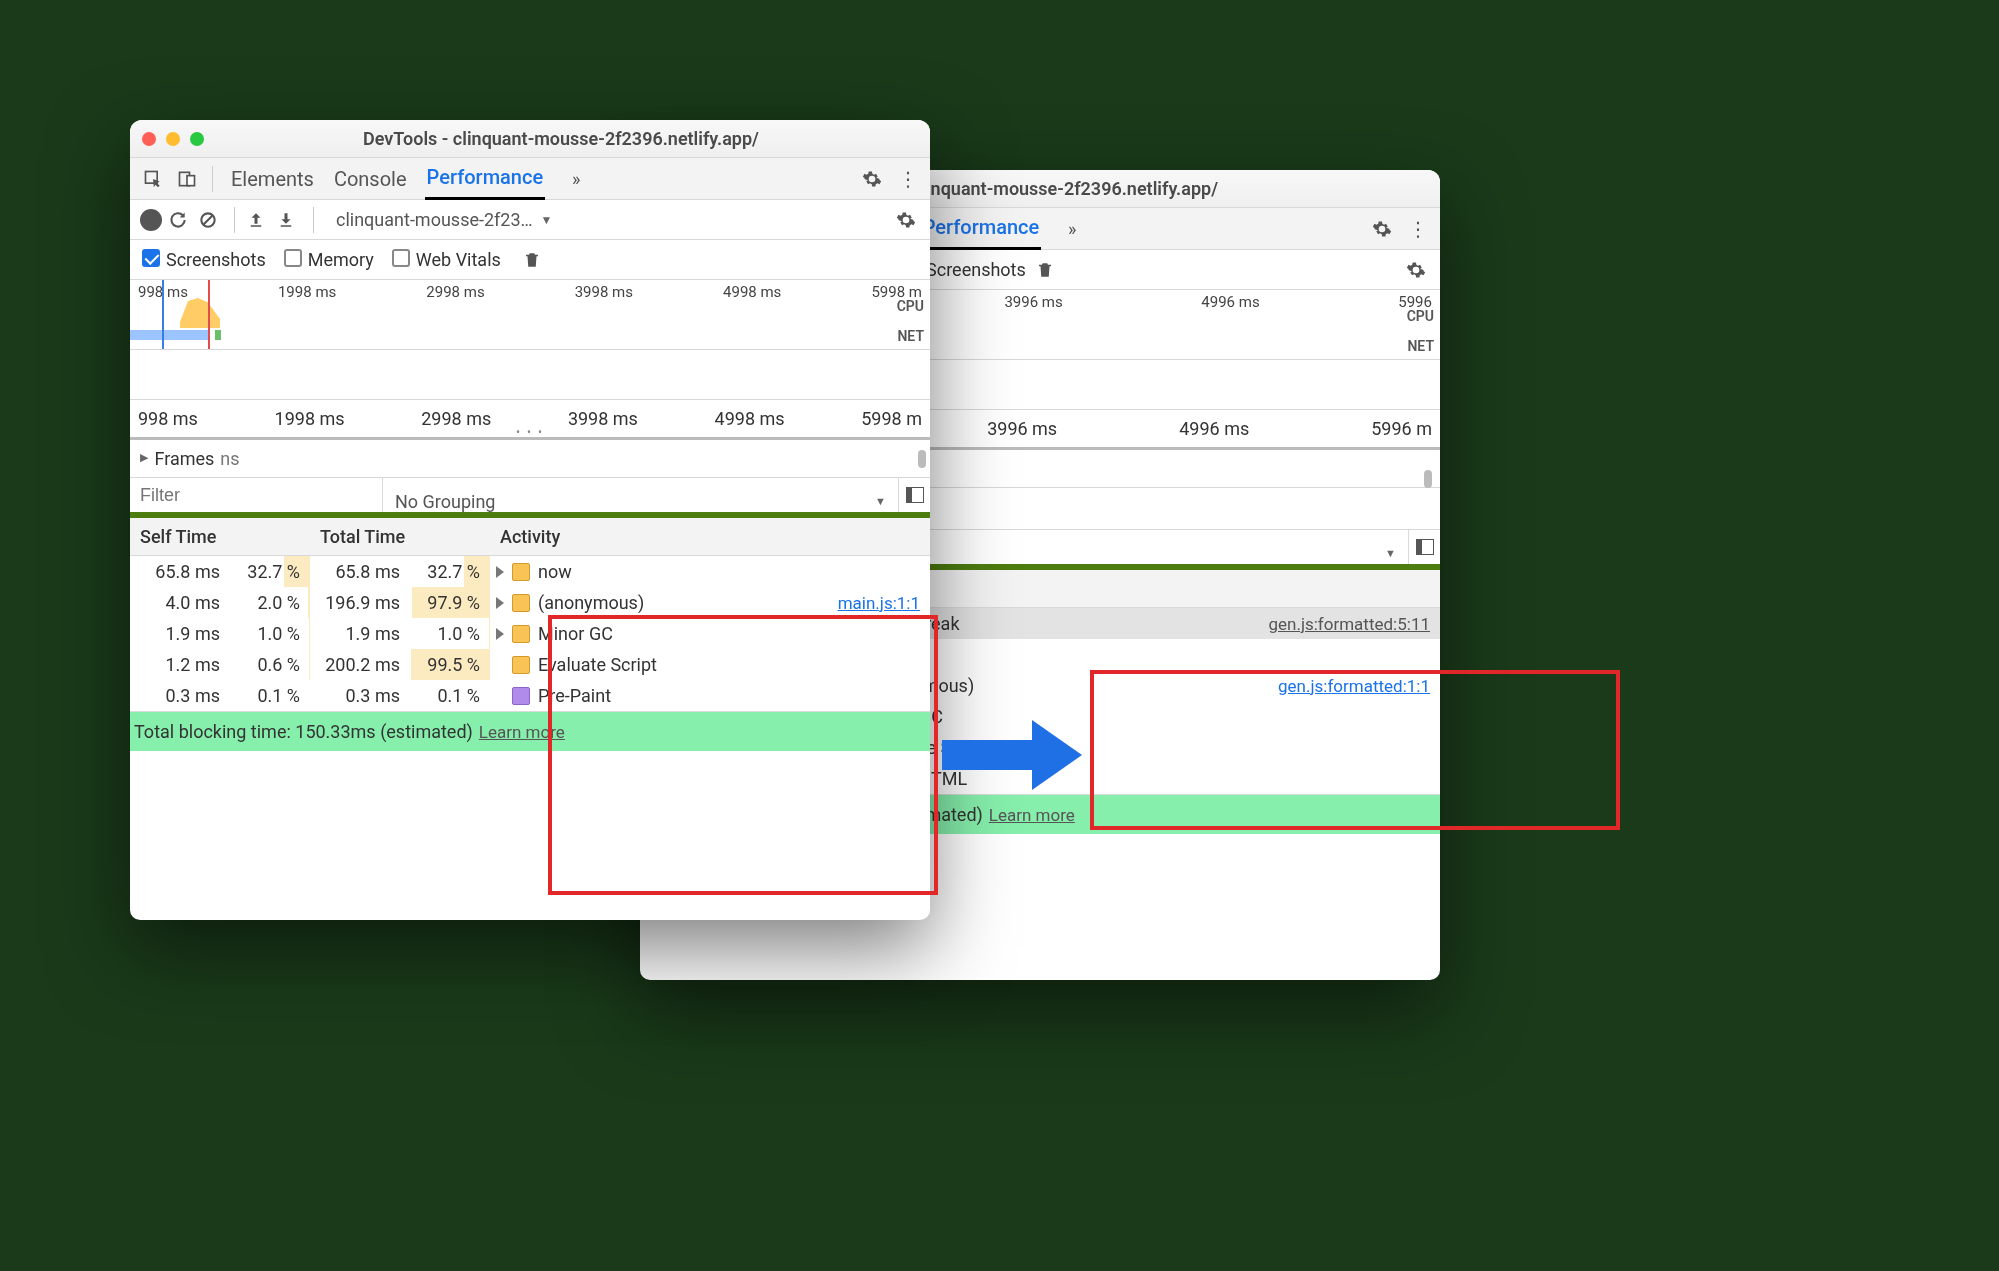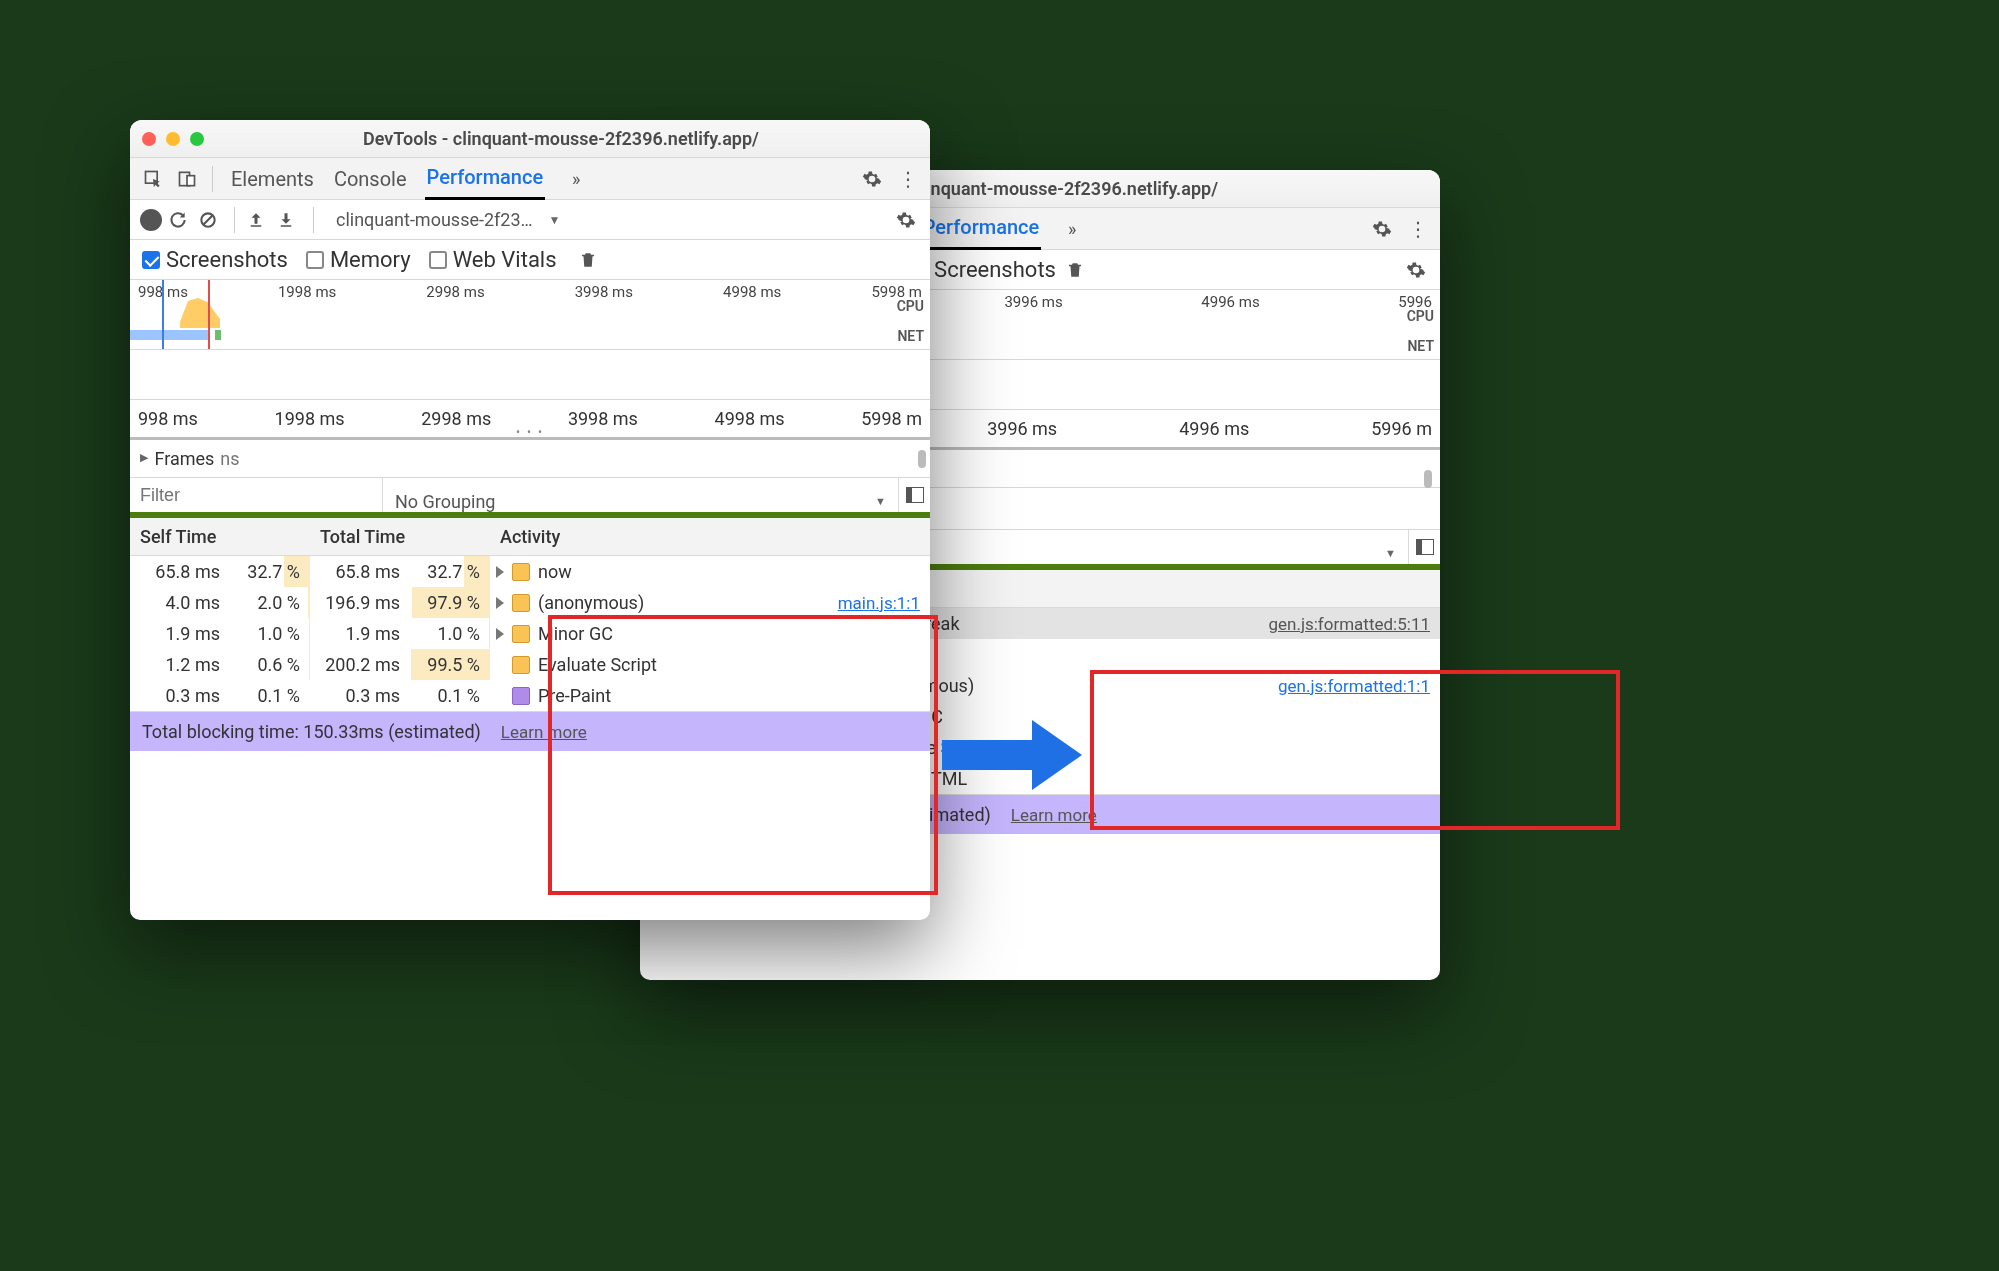--- a/index.html
+++ b/index.html
@@ -56,27 +56,27 @@
   .tab { color:#555; font-size:20px; padding:8px 2px; cursor:pointer; }
   .tab.active { color:#1a73e8; border-bottom: 3px solid #000000; font-weight:500; }
   .tb-right { margin-left:auto; display:flex; gap:8px; align-items:center; }
   .gear, .kebab { width:28px; height:28px; display:flex; align-items:center; justify-content:center; color:#555; }
 
   .perf-toolbar {
     height: 40px; border-bottom:1px solid #d8d8d8; display:flex; align-items:center; gap:6px; padding:0 10px; background:#fff;
   }
   .record { width:22px; height:22px; background:#555; border-radius:50%; }
   .icon-sm { width:24px; text-align:center; color:#555; }
-  .site-pill { padding:3px 10px; color:#555; font-size:18px; display:flex; align-items:center; gap:16px; }
+  .site-pill { padding:3px 10px; color:#555; font-size:18px; display:flex; align-items:center; gap:8px; }
   .site-pill .tri { font-size:12px; }
 
   .checks-row {
     height: 40px; display:flex; align-items:center; gap:18px; padding:0 12px; border-bottom:1px solid #d8d8d8; background:#fff;
   }
-  .check { display:flex; align-items:center; gap:6px; font-size:22px; color:#333;}
+  .check { display:flex; align-items:flex-start; gap:6px; font-size:18px; color:#333;}
   .cbox { width:18px; height:18px; border:2px solid #888; border-radius:3px; position:relative; background:#fff;}
   .cbox.checked { background:#1a73e8; border-color:#1a73e8;}
   .cbox.checked::after{ content:""; position:absolute; left:4px; top:0px; width:6px; height:11px; border:solid #fff; border-width:0 2.5px 2.5px 0; transform:rotate(45deg);}
   .trash { margin-left:4px; color:#555; }
 
   .timeline-top {
     height: 70px; border-bottom:1px solid #d8d8d8; position:relative; background:#fff; overflow:hidden;
   }
   .tick-labels { display:flex; font-size:15px; color:#444; padding:3px 8px 0 8px; justify-content:space-between;}
   .timeline-top .side-label { position:absolute; right:6px; font-size:14px; font-weight:600; color:#555;}
@@ -138,21 +138,21 @@
   .activity-cell { display:flex; align-items:center; gap:8px; }
   .tri-right { width:0; height:0; border-top:6px solid transparent; border-bottom:6px solid transparent; border-left:8px solid #777; }
   .sq { width:18px; height:18px; border-radius:2px; background:#fac356; border:1px solid #d29a2a; flex-shrink:0;}
   .sq.purple { background:#b18be8; border-color:#8d63c8;}
   .sq.blue   { background:#8fb9ff; border-color:#5a8edc;}
   .link { color:#1a73e8; text-decoration:underline; margin-left:auto; font-size:17px; cursor:pointer;}
   .link.muted { color:#555; text-decoration:underline;}
   tr.selected td { background:#e3e3e3;}
 
   .footer {
-    height:40px; border-top:1px solid #dadada; display:flex; align-items:center; padding:0 12px; gap:14px; font-size:18px; color:#333; background:#c4b5fd;
+    height:40px; border-top:1px solid #dadada; display:flex; align-items:center; padding:0 4px; gap:0; font-size:18px; color:#333; background:#86efac;
   }
 
   
   .red-frame {
     position:absolute; border:4px solid #e12727; z-index:10; pointer-events:none;
   }
   .rf1 { left:548px; top:615px; width:390px; height:280px;}
   .rf2 { left:1090px; top:670px; width:530px; height:160px;}
   .arrow {
     position:absolute; left:942px; top:720px; width:145px; height:70px; z-index:12;

